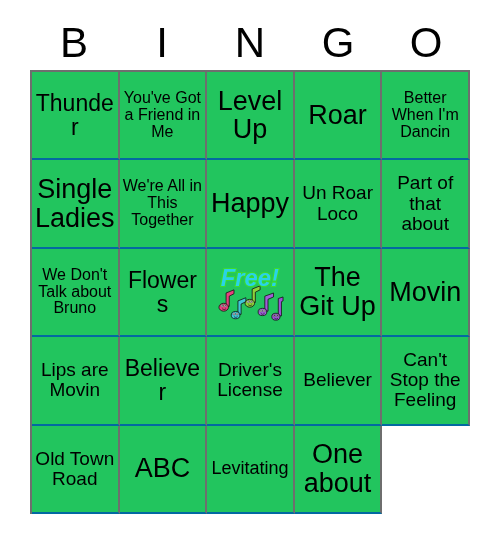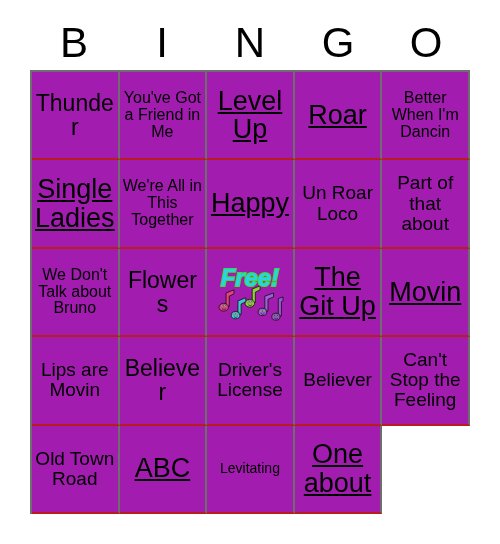--- a/index.html
+++ b/index.html
@@ -49,44 +49,44 @@
     display: grid;
     grid-template-columns: repeat(5, 1fr);
     grid-template-rows: repeat(5, 1fr);
     border-top: 2px solid #6e6e6e;
     border-left: 2px solid #6e6e6e;
     box-sizing: border-box;
     background: #ffffff;
   }
   .cell {
     border-right: 2px solid #6e6e6e;
-    border-bottom: 2px solid #b91c1c;
+    border-bottom: 2px solid #0369a1;
     box-sizing: border-box;
     display: flex;
     align-items: center;
     justify-content: center;
     text-align: center;
     padding: 2px 3px;
     overflow: hidden;
-    background: #a21caf;
+    background: #22c55e;
   }
   .cell-text {
     display: block;
     width: 100%;
     color: #000000;
     line-height: 1.06;
     font-family: "Liberation Sans", sans-serif;
     word-break: break-word;
   }
   
-  .fs-xl  { font-size: 27px; text-decoration: underline; }
+  .fs-xl  { font-size: 27px; }
   .fs-lg  { font-size: 23px; }
   .fs-md  { font-size: 19px; }
   .fs-sm  { font-size: 16px; }
-  .fs-xs  { font-size: 14px; }
+  .fs-xs  { font-size: 18px; }
 
   
   .free-cell {
     position: relative;
     padding: 8px;
     text-align: right;
   }
   .free-art {
     position: relative;
     width: 100%;

